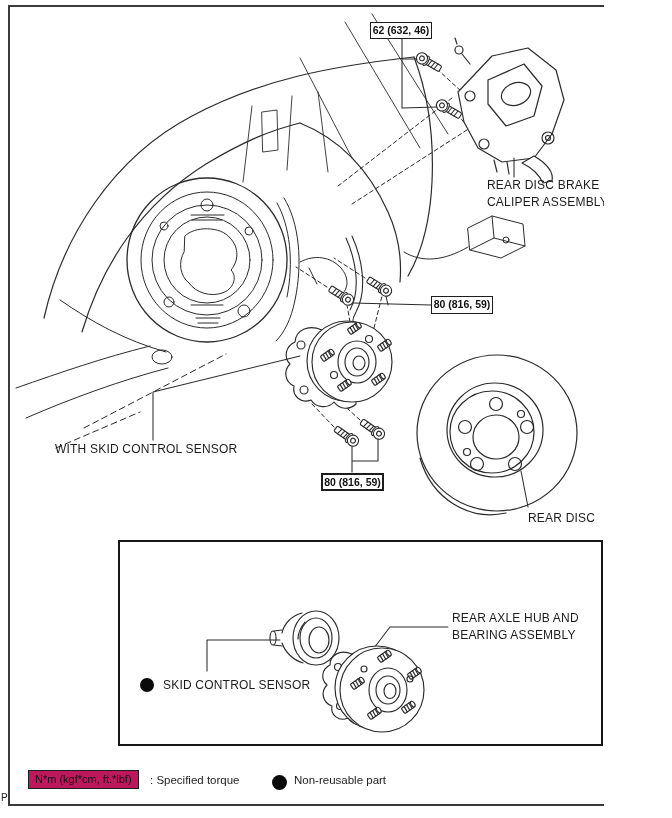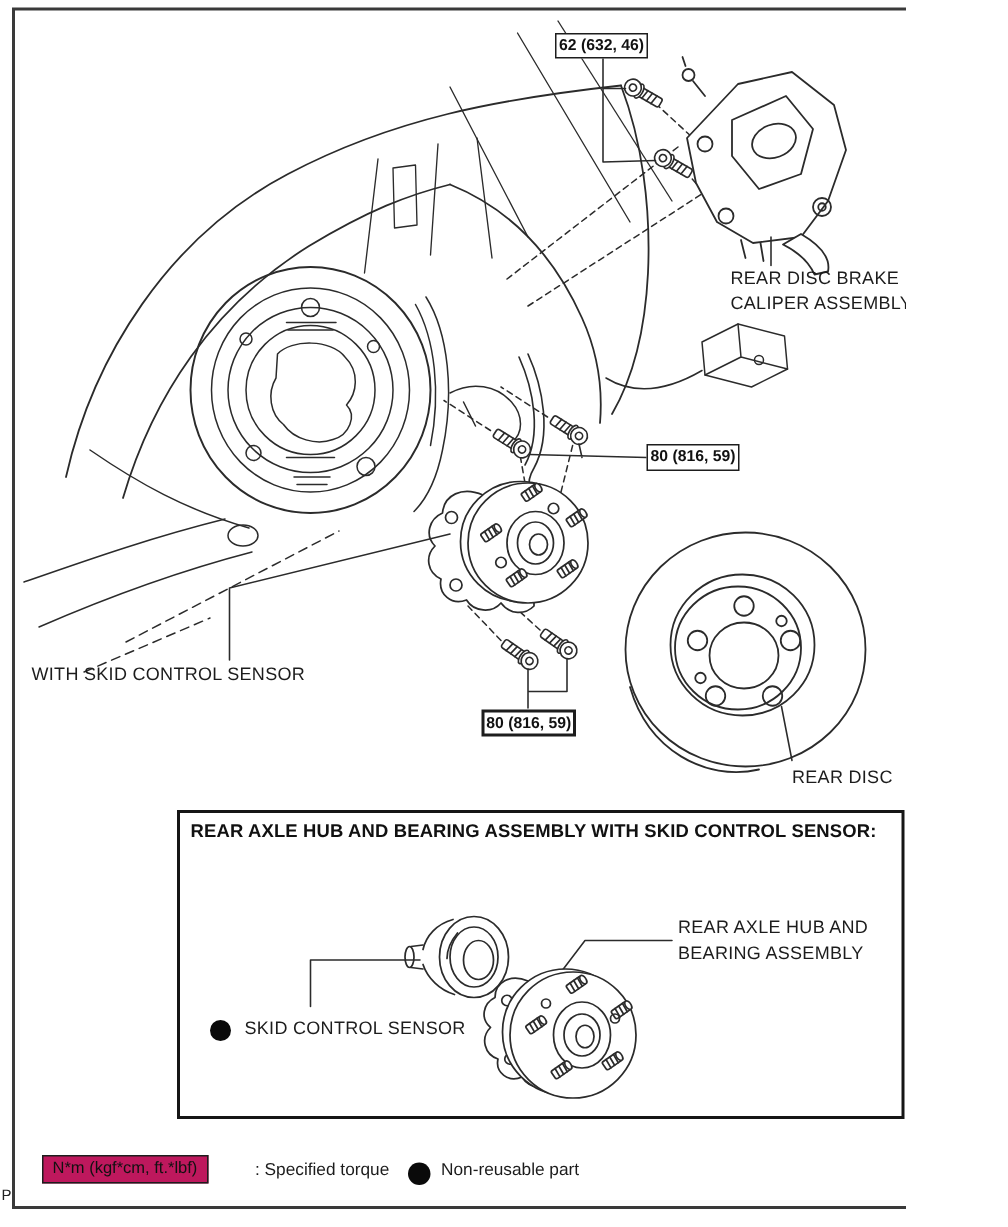--- a/index.html
+++ b/index.html
@@ -8,30 +8,30 @@
   .frame{position:absolute;left:8px;top:5px;width:645px;height:801px;border:2px solid #3a3a3a;box-sizing:border-box;}
   svg{position:absolute;left:0;top:0;}
   svg *{vector-effect:non-scaling-stroke;}
   .lbl{position:absolute;font-size:12px;line-height:16.5px;letter-spacing:.2px;white-space:nowrap;color:#1c1c1c;}
   .t-box{position:absolute;border:1.4px solid #1d1d1d;background:#fff;box-sizing:border-box;
          font-weight:bold;font-size:10.5px;text-align:center;color:#111;padding-top:1px;white-space:nowrap;}
   .t-box.thick{border-width:2.2px;}
   .panel{position:absolute;left:118px;top:540px;width:485px;height:206px;border:2px solid #161616;box-sizing:border-box;background:transparent;}
   .panel-h{position:absolute;left:127px;top:547px;font-weight:bold;font-size:12.3px;letter-spacing:.1px;white-space:nowrap;color:#111;}
   .bullet{display:inline-block;border-radius:50%;background:#0a0a0a;}
-  .sensor-row{position:absolute;left:140px;top:677px;display:flex;align-items:flex-end;gap:9px;}
+  .sensor-row{position:absolute;left:140px;top:677px;display:flex;align-items:center;gap:9px;}
   .sensor-row .bullet{width:14px;height:14px;}
   .legend-symbox{position:absolute;left:28px;top:770px;border:1.3px solid #1d1d1d;background:#be185d;
                  font-size:11px;padding:2px 6px 3px;white-space:nowrap;color:#111;}
-  .legend-text1{position:absolute;left:150px;top:774px;font-size:11.5px;white-space:nowrap;margin-left:20px;}
+  .legend-text1{position:absolute;left:150px;top:774px;font-size:11.5px;white-space:nowrap;}
   .legend-bullet{position:absolute;left:272px;top:775px;width:15px;height:15px;}
   .legend-text2{position:absolute;left:294px;top:774px;font-size:11.5px;white-space:nowrap;}
   .page-letter{position:absolute;left:1px;top:792px;font-size:10px;color:#222;}
   .fig-code{position:absolute;left:604px;top:788px;font-size:7px;color:#8a8a8a;letter-spacing:.3px;}
-  .ind{padding-left:3px;}
+  .ind{padding-left:3px;margin-left:34px;}
 </style>
 </head>
 <body>
 
 <div class="page">
 
   <div class="frame"></div>
 
   <svg width="672" height="818" viewBox="0 0 672 818" fill="none" stroke="#2b2b2b" stroke-width="1.1" stroke-linecap="round" stroke-linejoin="round">
 
@@ -248,21 +248,20 @@
     <div>CALIPER ASSEMBLY</div>
   </div>
 
   <div class="lbl" style="left:18px;top:441px;">
     <div class="ind">WITH SKID CONTROL SENSOR</div>
   </div>
 
   <div class="lbl" style="left:492px;top:510px;margin-left:36px;">REAR DISC</div>
 
   <div class="panel"></div>
-  <div class="panel-h">REAR AXLE HUB AND BEARING ASSEMBLY WITH SKID CONTROL SENSOR:</div>
 
   <div class="sensor-row">
     <span class="bullet"></span>
     <span class="lbl" style="position:static;">SKID CONTROL SENSOR</span>
   </div>
 
   <div class="lbl" style="left:452px;top:610px;">
     <div>REAR AXLE HUB AND</div>
     <div>BEARING ASSEMBLY</div>
   </div>

